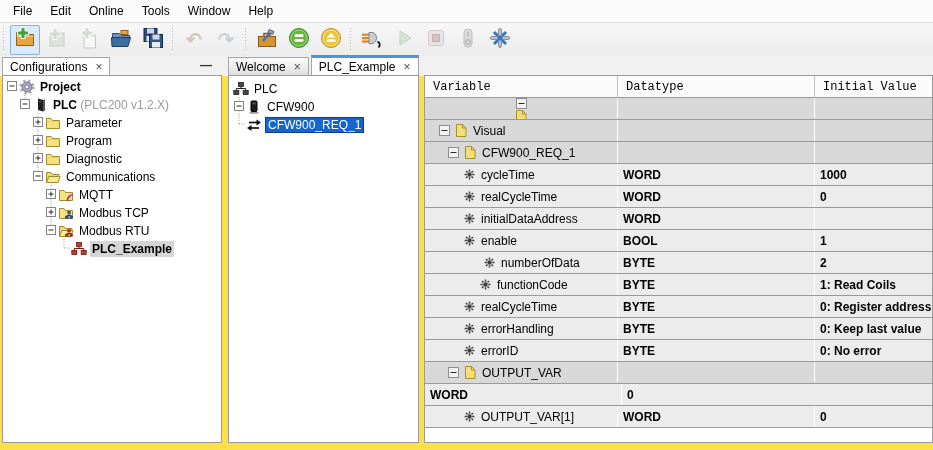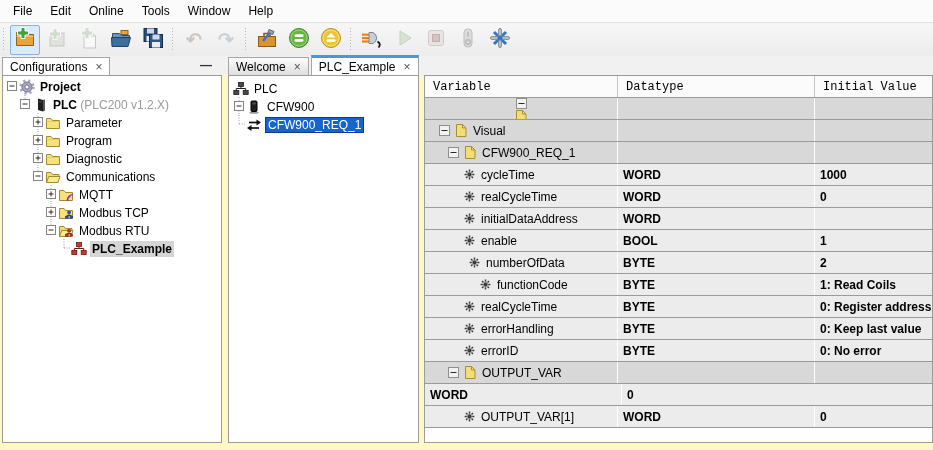--- a/index.html
+++ b/index.html
@@ -1,16 +1,16 @@
 <!DOCTYPE html>
 <html><head>
 <meta charset="utf-8">
 <style>
   html,body{margin:0;padding:0;background:#fff;}
-  .app{position:relative;width:933px;height:450px;background:#fef9c3;overflow:hidden;
+  .app{position:relative;width:933px;height:450px;background:#fde047;overflow:hidden;
        font-family:"Liberation Sans",sans-serif;font-size:12px;color:#000;}
   
   .menubar{position:absolute;left:0;top:0;right:0;height:22px;display:flex;align-items:center;
            padding-left:4px;background:#fbfbfb;}
   .menu-item{padding:3px 9px;cursor:default;}
   
   .toolbar{position:absolute;left:0;top:22px;right:0;height:33px;display:flex;align-items:center;
            background:linear-gradient(#f7f7f7,#ececec);border-top:1px solid #e2e2e2;border-bottom:1px solid #c6c6c6;}
   .tb-group{display:flex;align-items:center;}
   .grip{width:1px;height:24px;margin:0 5px 0 3px;
@@ -575,21 +575,21 @@
                 </g>
                 <circle cx="5.5" cy="5.5" r="2.2" fill="#3d3d3d"></circle>
               </svg>
             </span>
             <span>enable</span>
           </div>
           <div class="td c2" style="width: 197px;">BOOL</div>
           <div class="td c3" style="width: 117px;">1</div>
         </div>
         <div class="tr var">
-          <div class="td c1" style="width: 193px; padding-left: 44px;">
+          <div class="td c1" style="width: 193px; padding-left: 59px;">
             <span class="vbul">
               <svg width="11" height="11" viewBox="0 0 11 11">
                 <g stroke="#3d3d3d" stroke-width="1.5">
                   <path d="M5.5 0.6v2.2M5.5 8.2v2.2M0.6 5.5h2.2M8.2 5.5h2.2M2 2l1.5 1.5M7.5 7.5L9 9M9 2L7.5 3.5M3.5 7.5L2 9"></path>
                 </g>
                 <circle cx="5.5" cy="5.5" r="2.2" fill="#3d3d3d"></circle>
               </svg>
             </span>
             <span>numberOfData</span>
           </div>

